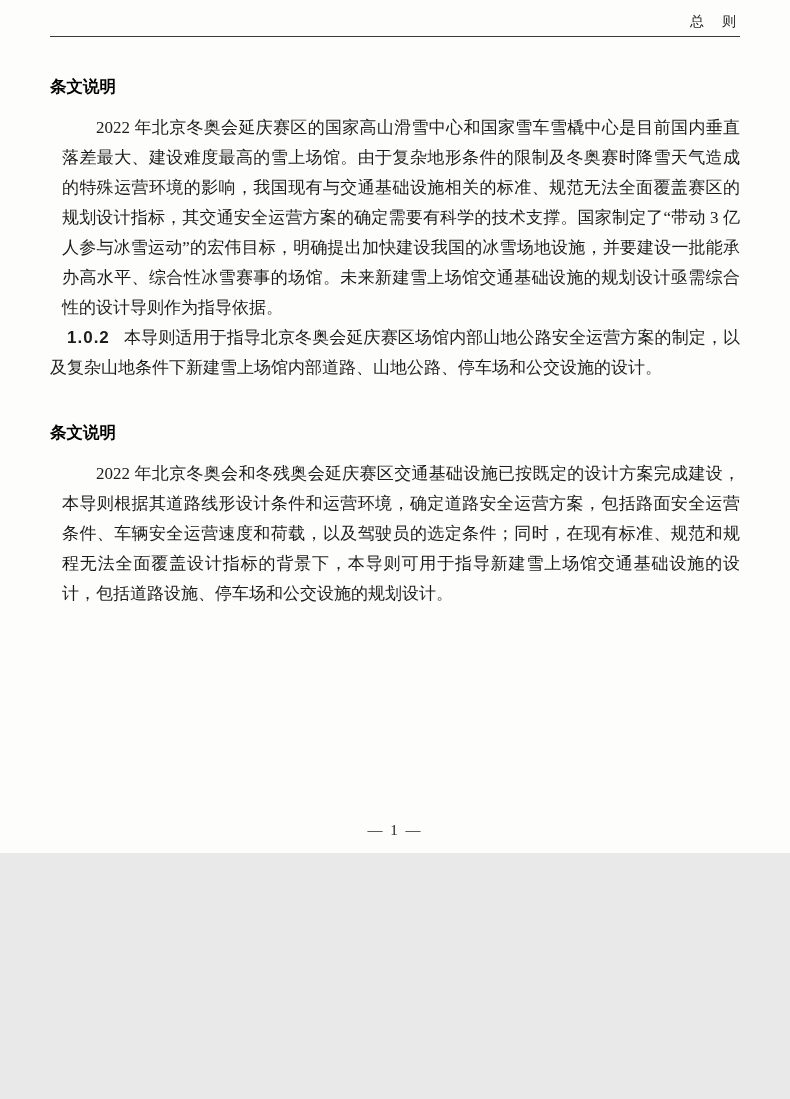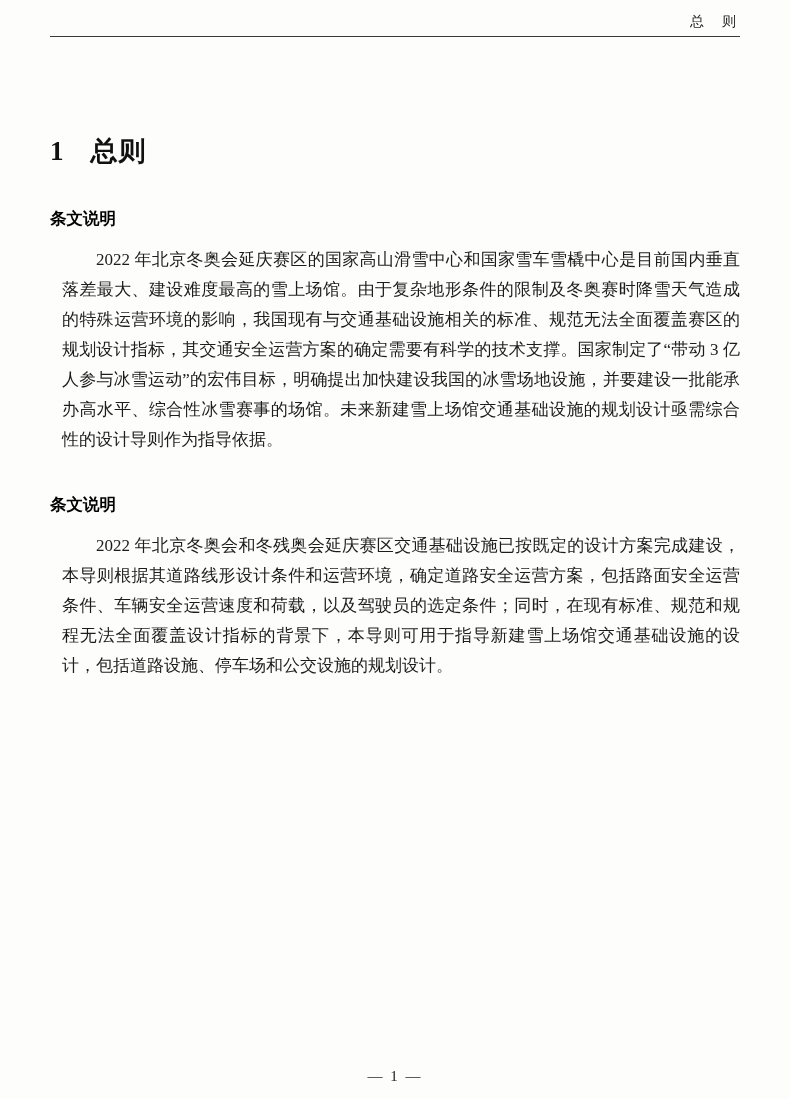--- a/index.html
+++ b/index.html
@@ -3,21 +3,21 @@
 <meta charset="utf-8">
 <style>
   html, body {
     margin: 0;
     padding: 0;
     background: #e9e9e9;
   }
   .page {
     position: relative;
     width: 790px;
-    height: 1099px;
+    height: 853px;
     margin: 0 auto;
     background: #fdfdfb;
     box-sizing: border-box;
     padding: 12px 50px 0 50px;
     font-family: "Liberation Serif", "DejaVu Serif", serif;
     color: #1c1c1c;
     overflow: hidden;
   }
   .running-head {
     text-align: right;
@@ -88,31 +88,31 @@
 </style>
 </head>
 <body>
 
 <div class="page">
 
   <div class="running-head">总　则</div>
 
   <hr class="header-rule">
 
-  <h1 class="chapter-title">
-    <span class="chapter-num">1</span><span>总则</span>
-  </h1>
 
   <div class="body-text">
 
 
     <h2 class="explain-heading">条文说明</h2>
 
     <p class="explain">2022 年北京冬奥会延庆赛区的国家高山滑雪中心和国家雪车雪橇中心是目前国内垂直落差最大、建设难度最高的雪上场馆。由于复杂地形条件的限制及冬奥赛时降雪天气造成的特殊运营环境的影响，我国现有与交通基础设施相关的标准、规范无法全面覆盖赛区的规划设计指标，其交通安全运营方案的确定需要有科学的技术支撑。国家制定了“带动 3 亿人参与冰雪运动”的宏伟目标，明确提出加快建设我国的冰雪场地设施，并要建设一批能承办高水平、综合性冰雪赛事的场馆。未来新建雪上场馆交通基础设施的规划设计亟需综合性的设计导则作为指导依据。</p>
 
+    <p class="clause clause-2">
+      <span class="clause-num">1.0.2</span><span>本导则适用于指导北京冬奥会延庆赛区场馆内部山地公路安全运营方案的制定，以及复杂山地条件下新建雪上场馆内部道路、山地公路、停车场和公交设施的设计。</span>
+    </p>
 
     <h2 class="explain-heading">条文说明</h2>
 
     <p class="explain">2022 年北京冬奥会和冬残奥会延庆赛区交通基础设施已按既定的设计方案完成建设，本导则根据其道路线形设计条件和运营环境，确定道路安全运营方案，包括路面安全运营条件、车辆安全运营速度和荷载，以及驾驶员的选定条件；同时，在现有标准、规范和规程无法全面覆盖设计指标的背景下，本导则可用于指导新建雪上场馆交通基础设施的设计，包括道路设施、停车场和公交设施的规划设计。</p>
 
 
   </div>
 
   <div class="footer">— 1 —</div>
 

